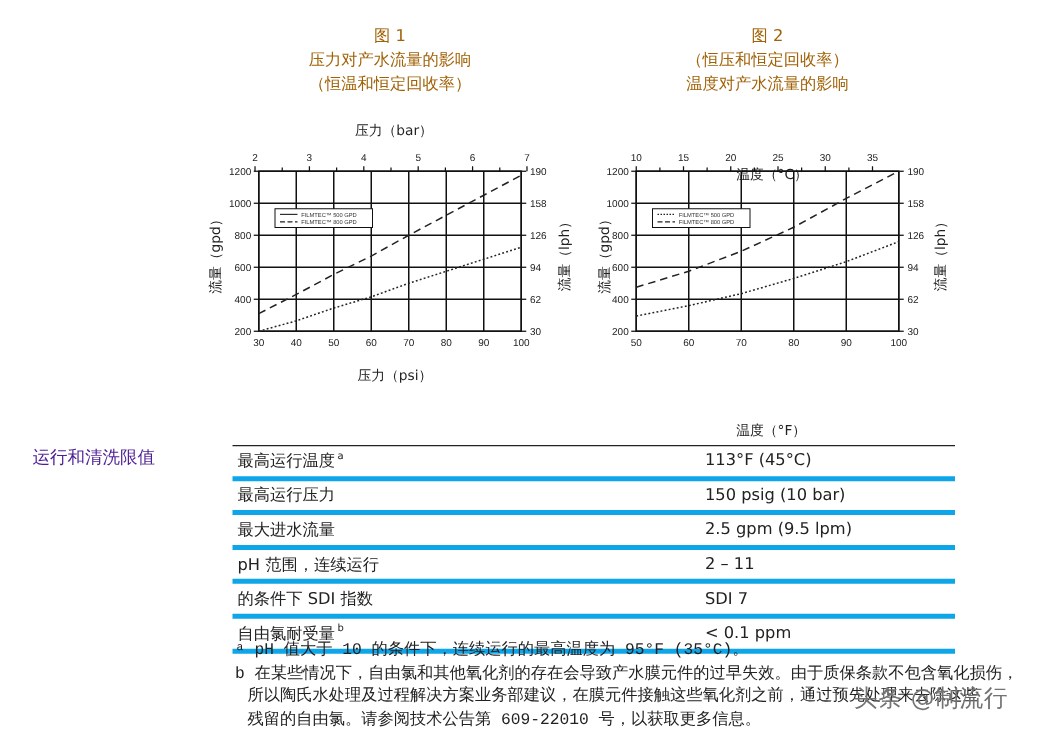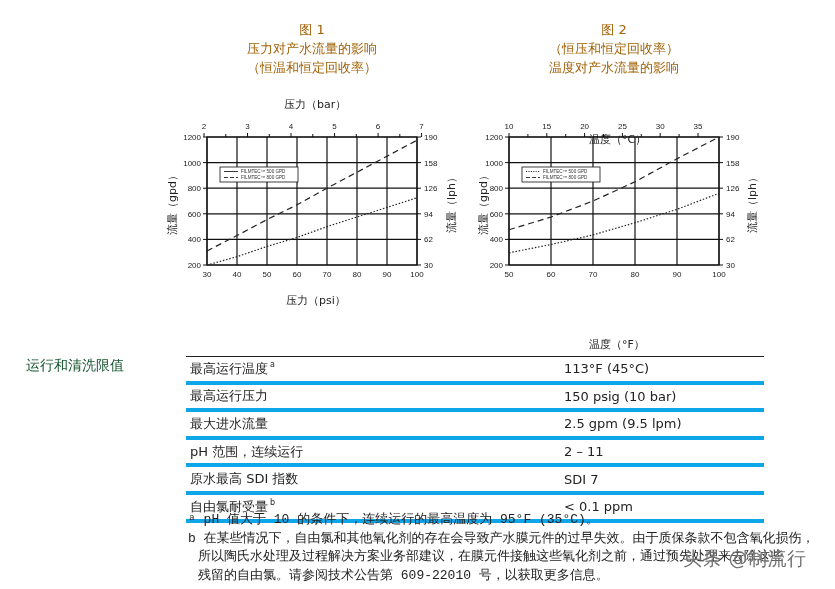--- a/index.html
+++ b/index.html
@@ -1,20 +1,20 @@
 <!DOCTYPE html>
 <html><head>
 <meta charset="utf-8">
 <style>
   html,body{margin:0;padding:0;background:#fff;}
   body{width:835px;height:589px;position:relative;overflow:hidden;font-family:"DejaVu Sans","Liberation Sans",sans-serif;color:#222;}
   .fig-title{position:absolute;text-align:center;font-size:13px;line-height:19px;color:#a16207;}
   .axis-title{position:absolute;font-size:11px;color:#222;white-space:nowrap;}
   svg text{font-family:"Liberation Sans","DejaVu Sans",sans-serif;}
-  .section-label{position:absolute;left:26px;top:357px;font-size:14px;color:#14532d;}
+  .section-label{position:absolute;left:26px;top:357px;font-size:14px;color:#4c1d95;}
   .spec-table{position:absolute;left:186px;top:356px;width:578px;border-collapse:collapse;}
   .spec-table td{height:23.6px;padding:0 0 0 4px;font-size:13px;border-bottom:4px solid #0ea5e9;vertical-align:middle;white-space:nowrap;}
   .spec-table td.val{padding-left:0;width:200px;}
   sup{font-size:8px;vertical-align:super;margin-left:2px;}
   .notes{position:absolute;left:188px;top:511px;font-size:13px;line-height:18.5px;color:#222;font-family:Liberation Mono, monospace;}
   .notes .indent{padding-left:10px;}
   .watermark{position:absolute;left:683px;top:546px;font-size:19px;color:#737373;letter-spacing:0.5px;}
 </style>
 </head>
 <body>
@@ -205,21 +205,21 @@
       </tr>
       <tr>
         <td>最大进水流量</td>
         <td class="val">2.5 gpm (9.5 lpm)</td>
       </tr>
       <tr>
         <td>pH 范围，连续运行</td>
         <td class="val">2 – 11</td>
       </tr>
       <tr>
-        <td>原水最高 SDI 指数</td>
+        <td>的条件下 SDI 指数</td>
         <td class="val">SDI 7</td>
       </tr>
       <tr>
         <td>自由氯耐受量<sup>b</sup></td>
         <td class="val">&lt; 0.1 ppm</td>
       </tr>
     </tbody>
 </table>
 
 <div class="notes">

